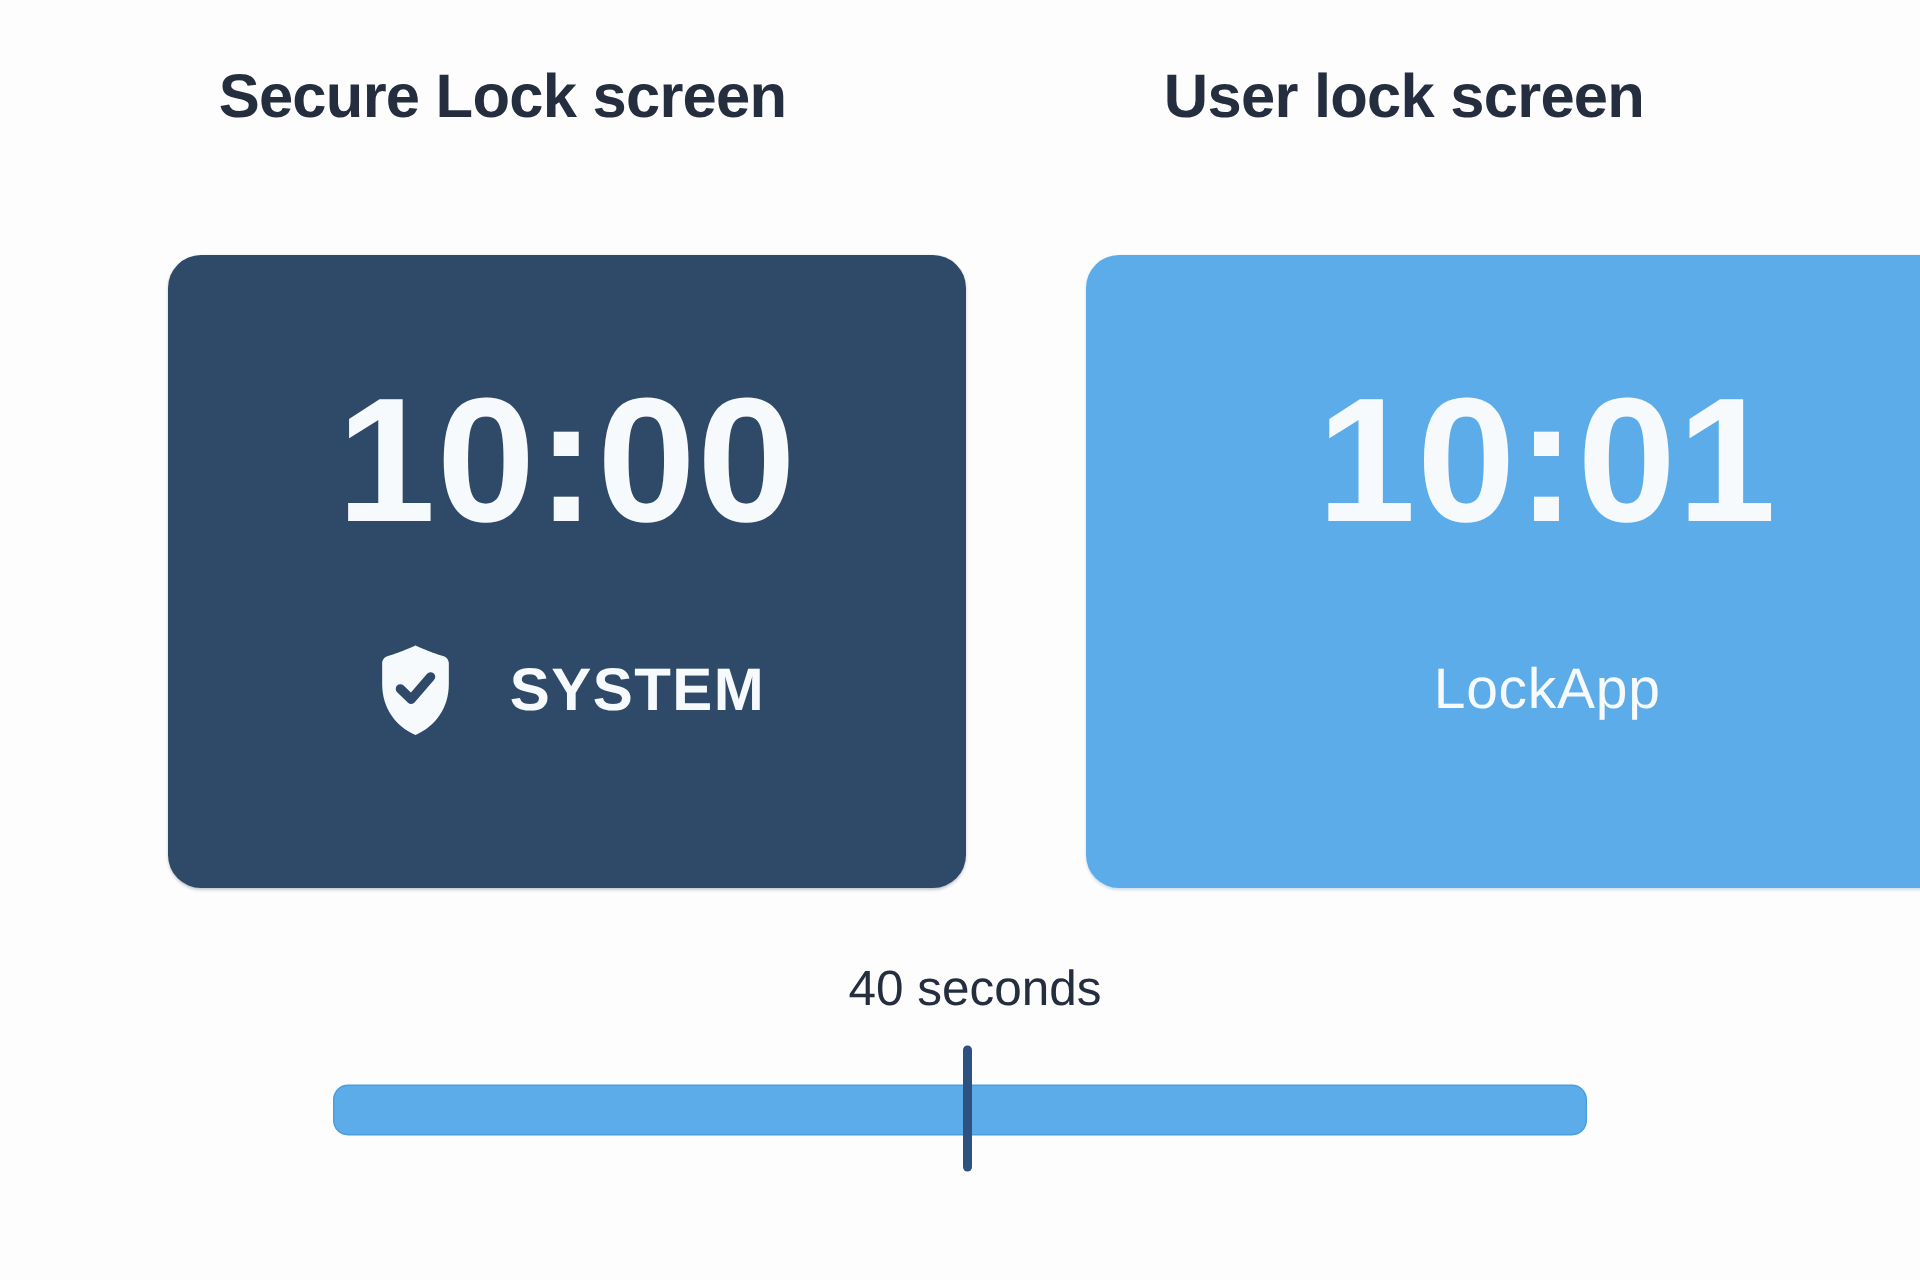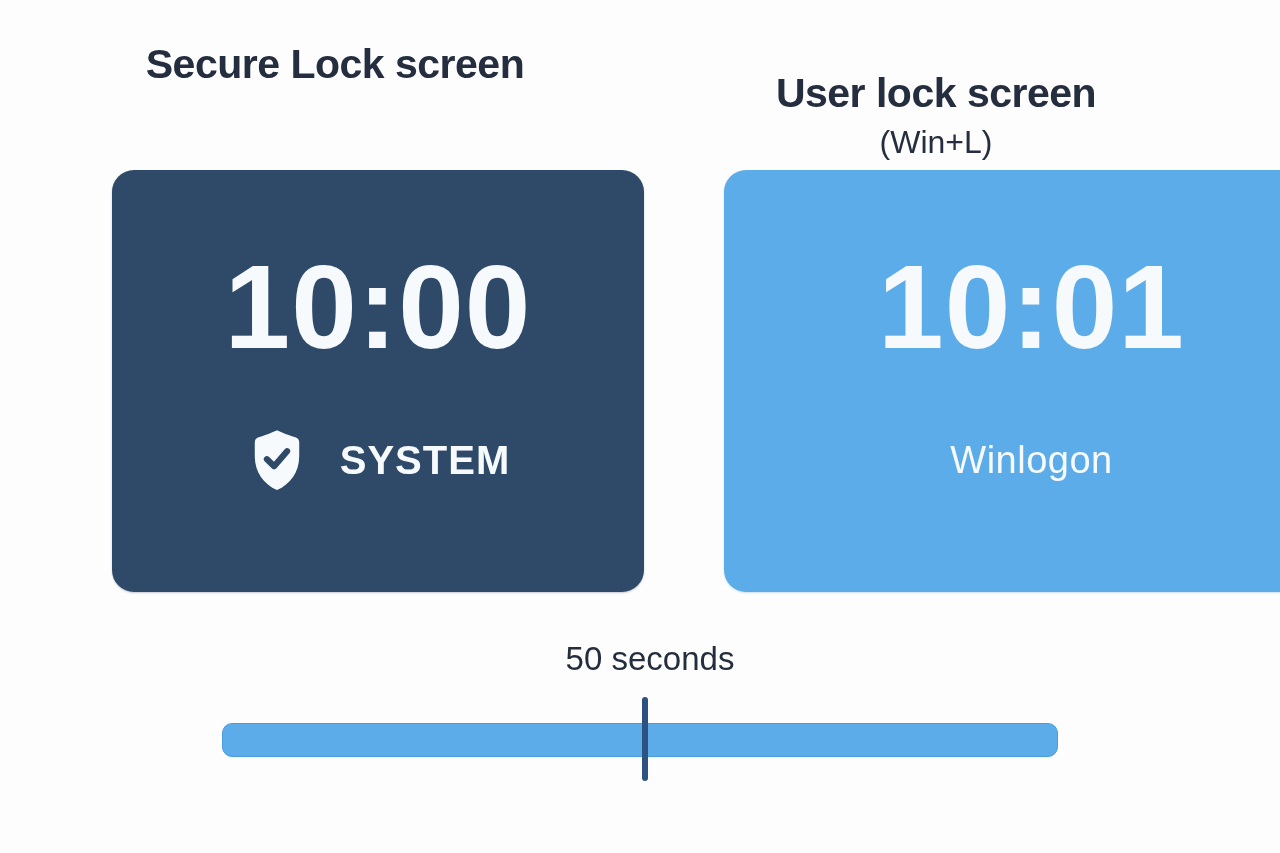--- a/index.html
+++ b/index.html
@@ -12,21 +12,21 @@
     position: relative;
     width: 1280px;
     height: 853px;
     overflow: hidden;
     background: #fdfdfd;
   }
 
   
   .panel-header { position: absolute; top: 42px; text-align: center; color: #242e3e; }
   .panel-header.left  { left: 68px;  width: 534px; }
-  .panel-header.right { left: 680px; width: 512px; margin-top: 29px; }
+  .panel-header.right { left: 680px; width: 512px; }
   .panel-title {
     font-size: 41px;
     font-weight: bold;
     letter-spacing: -0.5px;
     line-height: 1.1;
   }
   .panel-subtitle {
     font-size: 32px;
     font-weight: normal;
     margin-top: 9px;
@@ -121,40 +121,39 @@
 <body>
 
 <div class="stage">
 
   <div class="panel-header left">
     <div class="panel-title">Secure Lock screen</div>
   </div>
 
   <div class="panel-header right">
     <div class="panel-title">User lock screen</div>
-    <div class="panel-subtitle">(Win+L)</div>
   </div>
 
   <div class="card dark">
     <div class="clock">10:00</div>
     <div class="label-row">
       <span class="shield-icon">
         <svg width="62" height="72" viewBox="0 0 24 26" aria-hidden="true">
           <path d="M12 1.5 C12 1.5 15.6 3.2 19.1 4.2 C20 4.45 20.6 5.2 20.6 6.1 L20.6 11.5 C20.6 17.6 17.1 22.4 12 24.6 C6.9 22.4 3.4 17.6 3.4 11.5 L3.4 6.1 C3.4 5.2 4 4.45 4.9 4.2 C8.4 3.2 12 1.5 12 1.5 Z" fill="#f7fafd"></path>
           <path d="M8.1 12.7 L10.9 15.4 L15.9 9.6" fill="none" stroke="#2e4a68" stroke-width="2.4" stroke-linecap="round" stroke-linejoin="round"></path>
         </svg>
       </span>
       <span class="card-label-bold">SYSTEM</span>
     </div>
   </div>
 
   <div class="card light">
     <div class="clock">10:01</div>
     <div class="label-row">
-      <span class="card-label-regular">Winlogon</span>
+      <span class="card-label-regular">LockApp</span>
     </div>
   </div>
 
-  <div class="timeline-label">50 seconds</div>
+  <div class="timeline-label">40 seconds</div>
   <div class="timeline-bar"></div>
   <div class="timeline-tick"></div>
 
 </div>
 
 </body></html>

